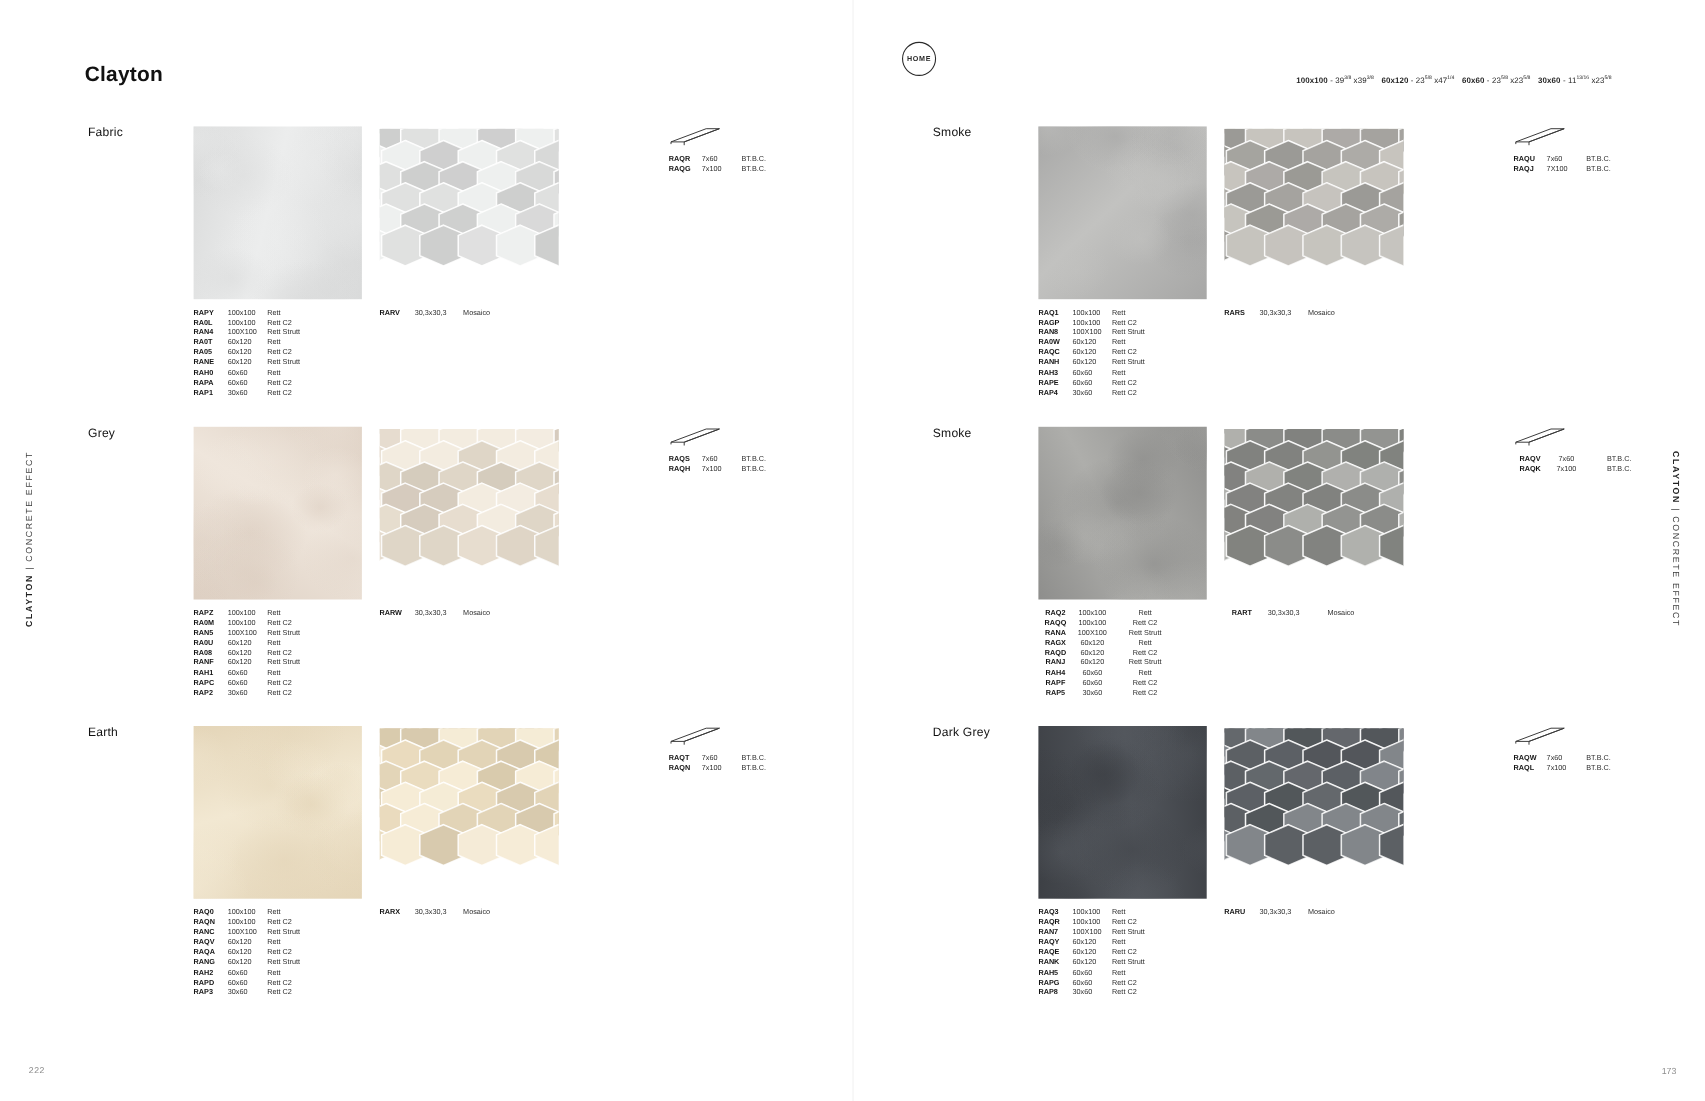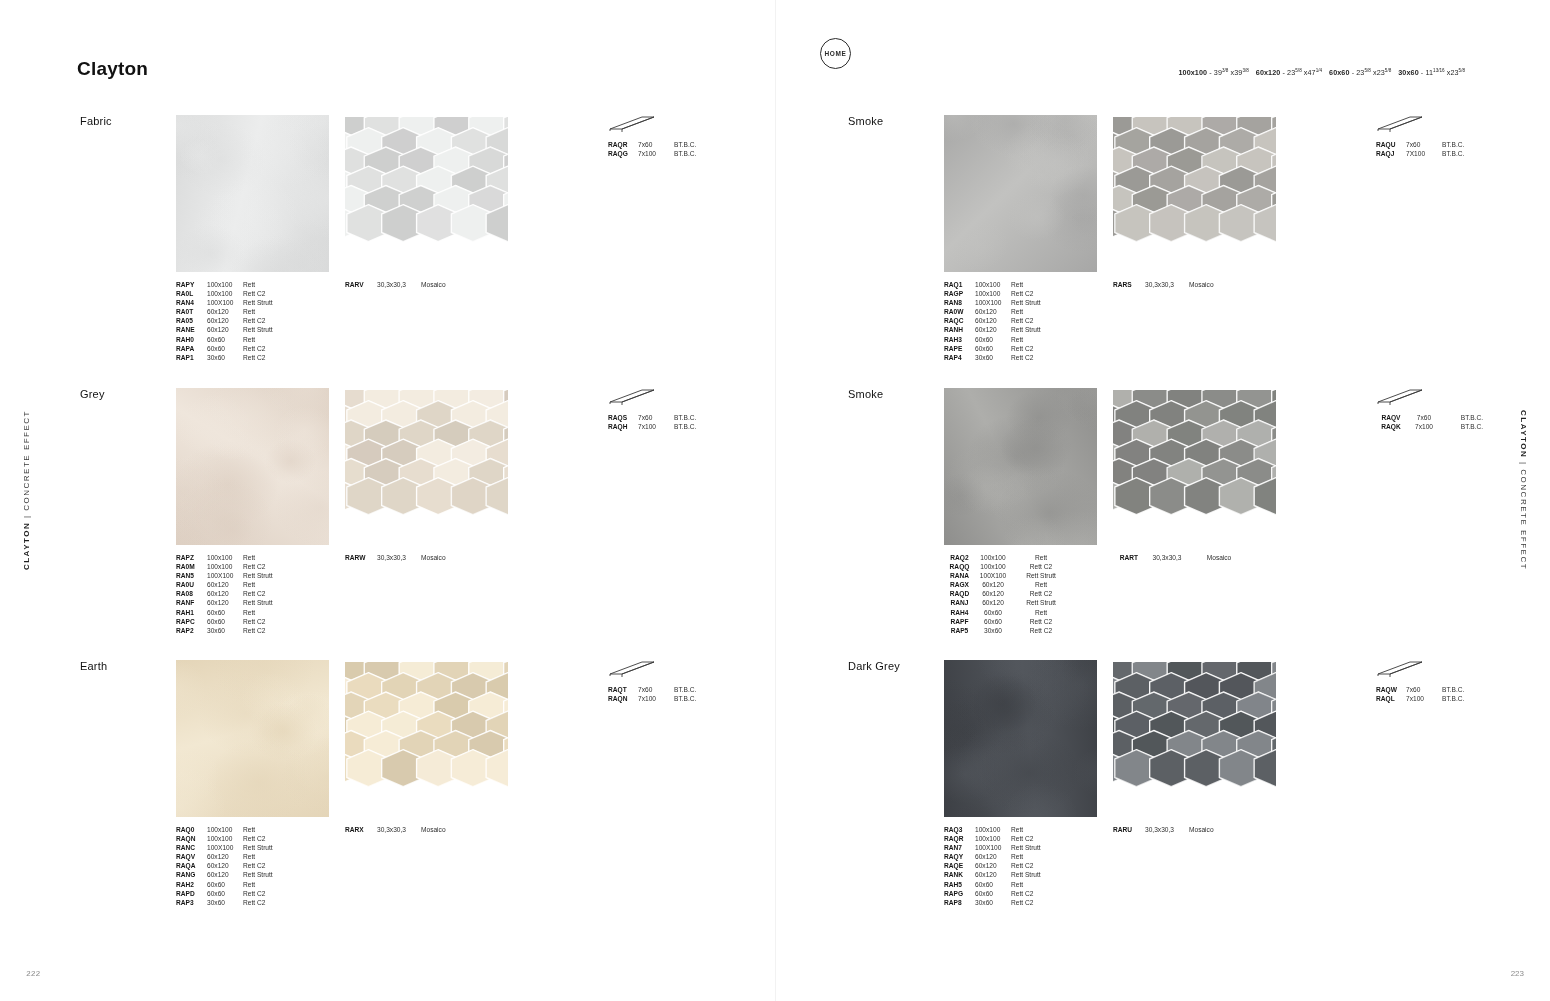--- a/index.html
+++ b/index.html
@@ -119,21 +119,21 @@
   <div class="size-legend" id="size-legend"><span class="grp"><span class="sz">100x100</span><span class="sep"> - 39<sup>3/8</sup> x39<sup>3/8</sup></span></span><span class="grp"><span class="sz">60x120</span><span class="sep"> - 23<sup>5/8</sup> x47<sup>1/4</sup></span></span><span class="grp"><span class="sz">60x60</span><span class="sep"> - 23<sup>5/8</sup> x23<sup>5/8</sup></span></span><span class="grp"><span class="sz">30x60</span><span class="sep"> - 11<sup>13/16</sup> x23<sup>5/8</sup></span></span></div>
 
   <div class="side-label left">
     <b>CLAYTON</b><span> | </span><span>CONCRETE EFFECT</span>
   </div>
   <div class="side-label right">
     <b>CLAYTON</b><span> | </span><span>CONCRETE EFFECT</span>
   </div>
 
   <div class="page-num left">222</div>
-  <div class="page-num right">223</div>
+  <div class="page-num right">173</div>
 
   <div id="blocks">
       <div class="block" style="left: 80px; top: 115px; width: 620px; height: 250px;">
         <div class="block-name">Fabric</div>
         <div class="swatch">
           <div class="swatch-tex" style="background: radial-gradient(42.6% 34.9% at 50.7% 62.7%, rgba(236, 237, 237, 0.43) 0%, rgba(236, 237, 237, 0) 70%), radial-gradient(40.2% 33% at 101.8% 18.9%, rgba(217, 218, 218, 0.32) 0%, rgba(217, 218, 218, 0) 70%), radial-gradient(43.7% 35.8% at 71.1% 21.1%, rgba(236, 237, 237, 0.32) 0%, rgba(236, 237, 237, 0) 70%), radial-gradient(31.6% 25.9% at 22.8% 87.8%, rgba(217, 218, 218, 0.51) 0%, rgba(217, 218, 218, 0) 70%), radial-gradient(42.4% 34.8% at -0.2% 6.6%, rgba(236, 237, 237, 0.51) 0%, rgba(236, 237, 237, 0) 70%), radial-gradient(41.4% 33.9% at 29.3% 28.3%, rgba(217, 218, 218, 0.4) 0%, rgba(217, 218, 218, 0) 70%), radial-gradient(44.7% 36.7% at 100.3% 53.2%, rgba(236, 237, 237, 0.34) 0%, rgba(236, 237, 237, 0) 70%), radial-gradient(29.6% 24.3% at 81.8% 94.3%, rgba(217, 218, 218, 0.55) 0%, rgba(217, 218, 218, 0) 70%), radial-gradient(39.3% 32.2% at 95.4% 5.8%, rgba(236, 237, 237, 0.45) 0%, rgba(236, 237, 237, 0) 70%), radial-gradient(27.1% 22.2% at 90.9% 80.6%, rgba(217, 218, 218, 0.44) 0%, rgba(217, 218, 218, 0) 70%), radial-gradient(19.8% 16.2% at 16.3% 26.2%, rgba(236, 237, 237, 0.52) 0%, rgba(236, 237, 237, 0) 70%), radial-gradient(36.3% 29.8% at 3% 20.1%, rgba(217, 218, 218, 0.53) 0%, rgba(217, 218, 218, 0) 70%), radial-gradient(43.6% 35.8% at 41% 72.4%, rgba(236, 237, 237, 0.34) 0%, rgba(236, 237, 237, 0) 70%), radial-gradient(43.9% 36% at 65.5% 102.4%, rgba(217, 218, 218, 0.69) 0%, rgba(217, 218, 218, 0) 70%), linear-gradient(284deg, rgb(217, 218, 218) 0%, rgb(236, 237, 237) 55%, rgb(217, 218, 218) 100%);"></div>
         </div>
         <div class="mosaic">
           <svg viewBox="0 0 163 154" preserveAspectRatio="none">
             <polygon points="-11.4,-27.7 10.1,-18.5 10.1,0.0 -11.4,9.3 -32.9,0.0 -32.9,-18.5" fill="#dcdddc" stroke="#ffffff" stroke-width="1.4"></polygon>

